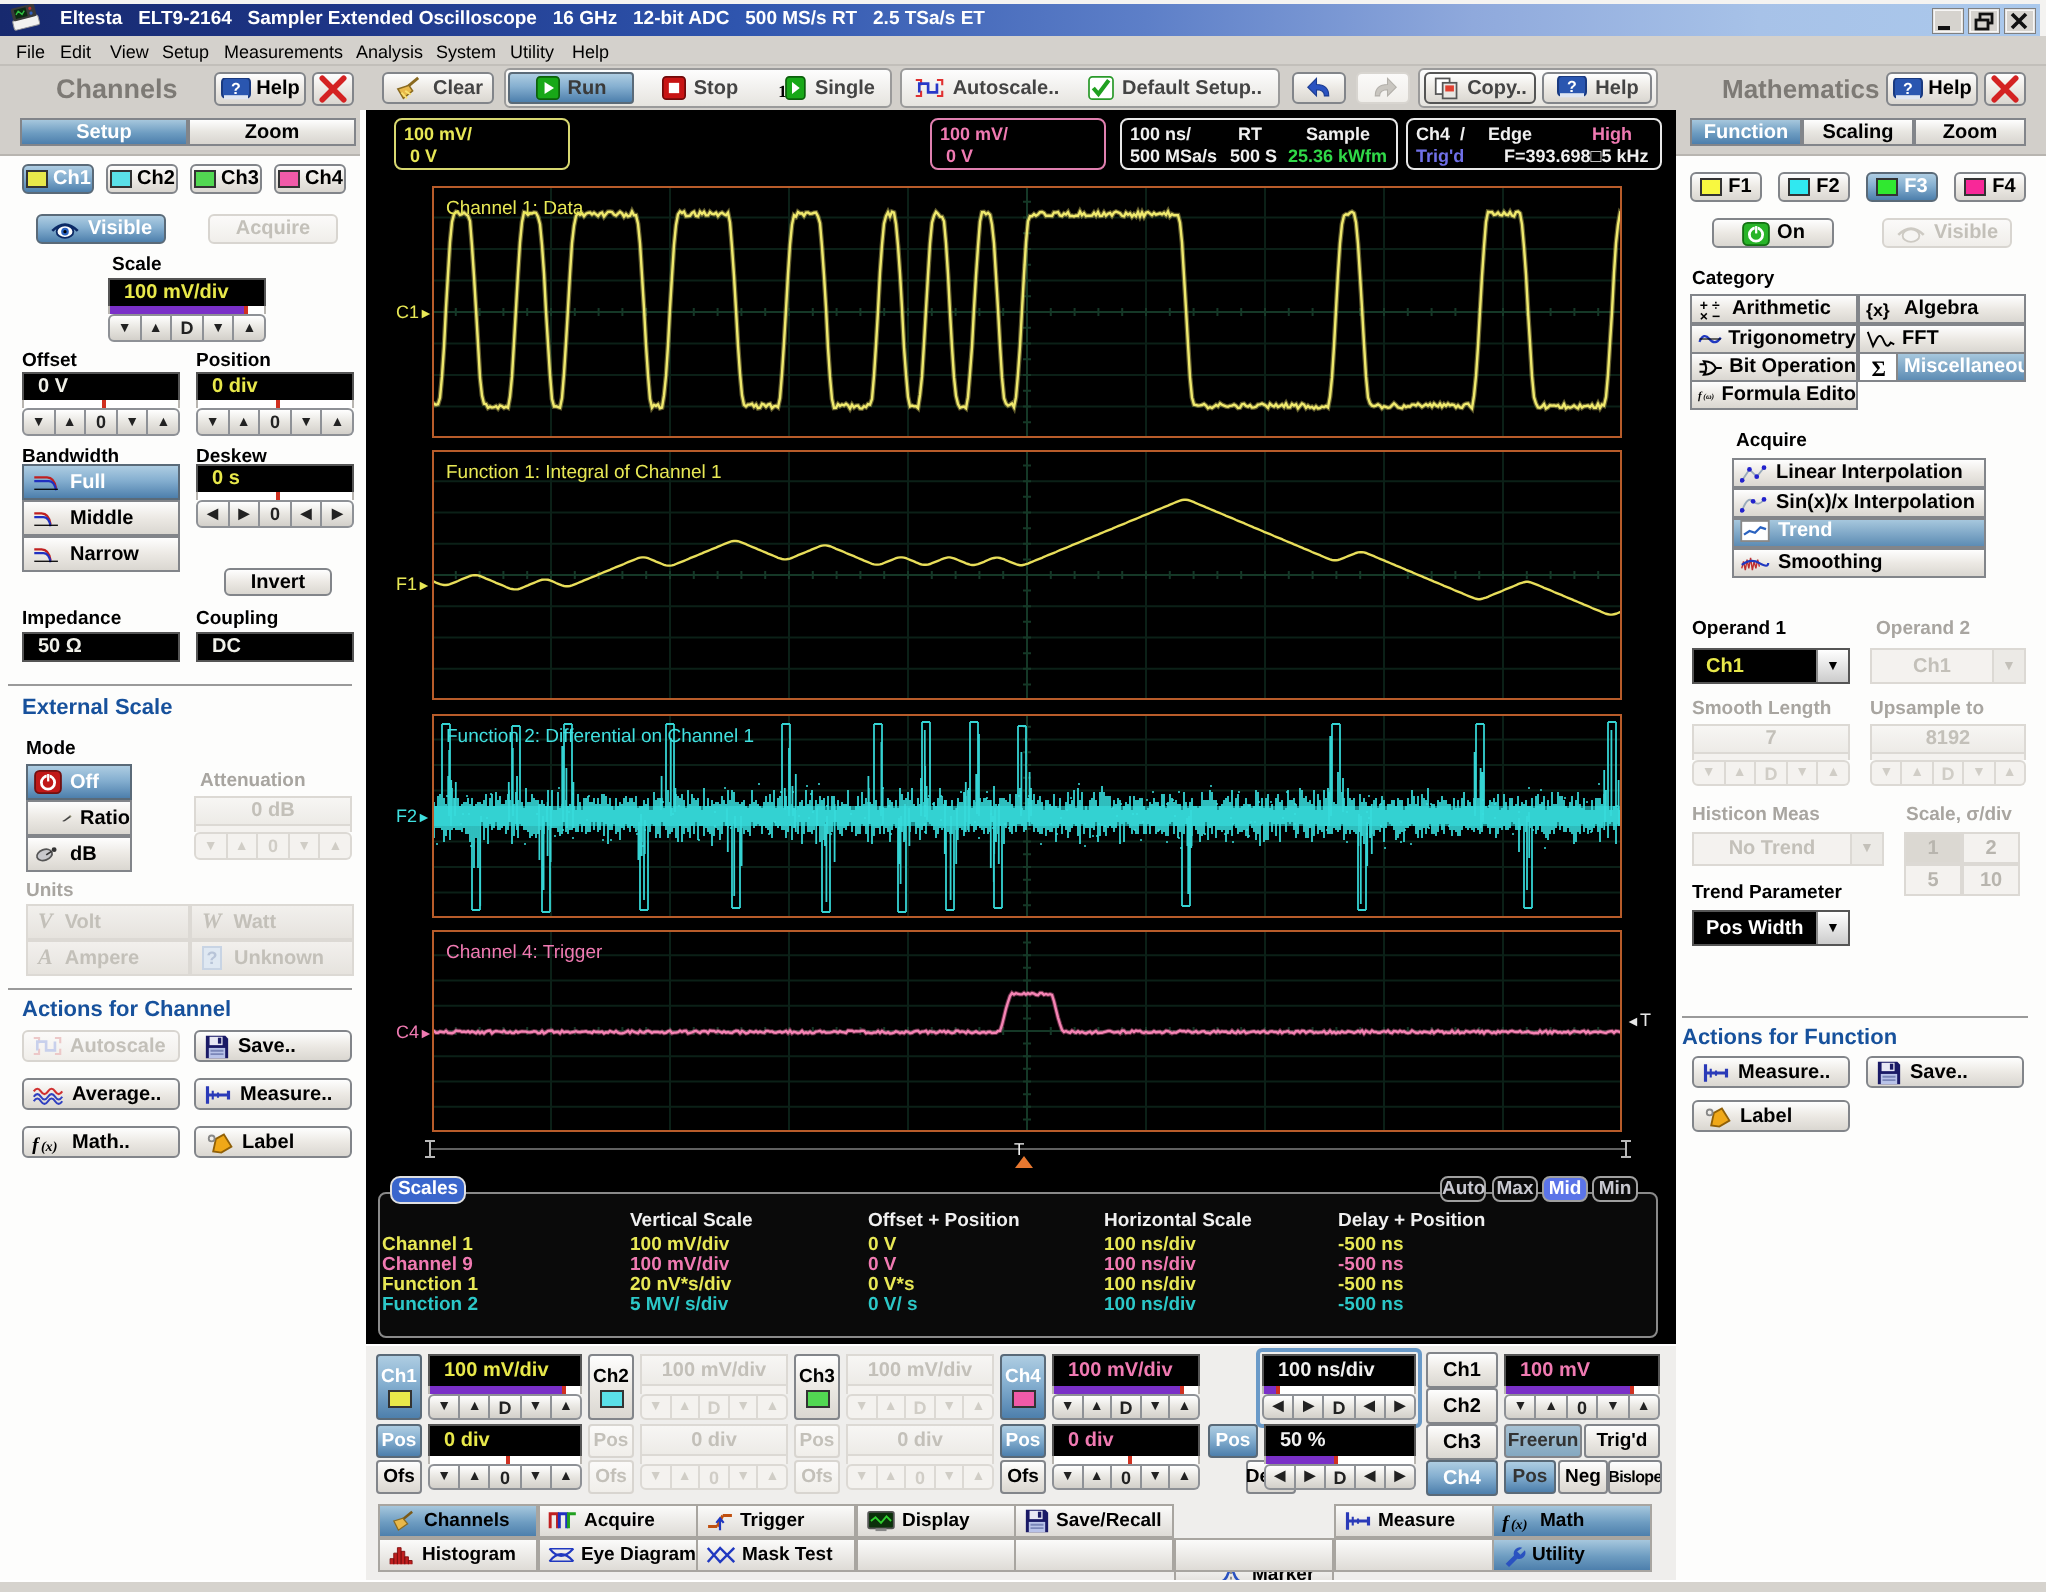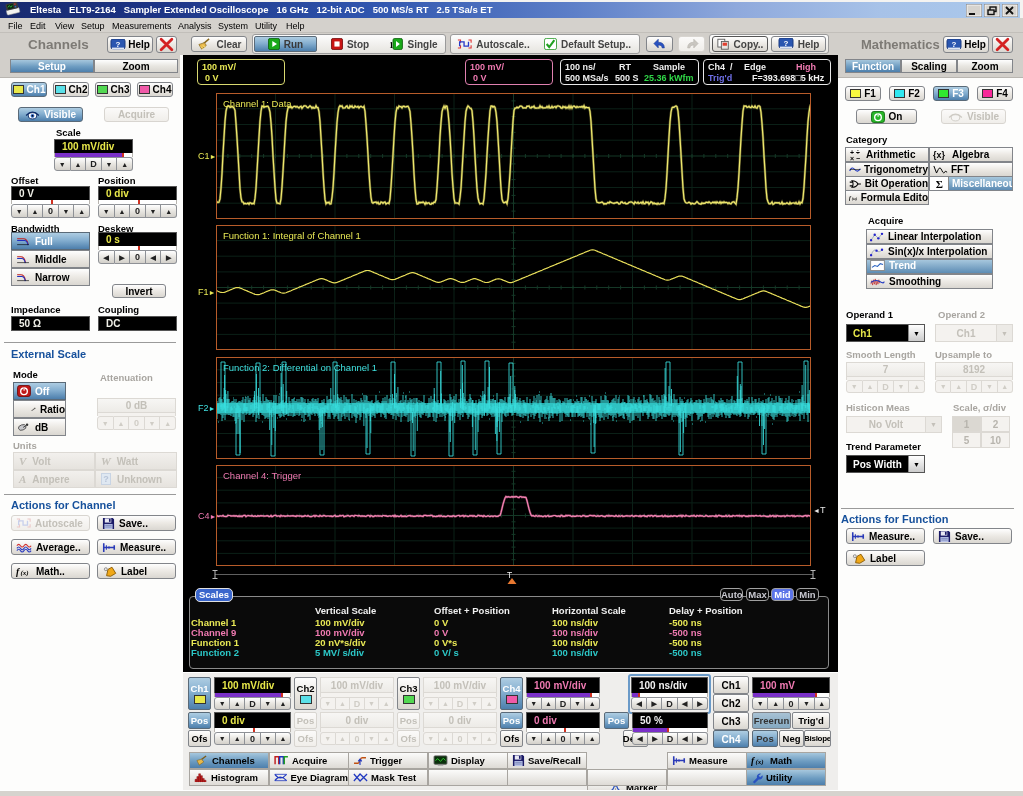--- a/index.html
+++ b/index.html
@@ -217,21 +217,21 @@
   </div>
 <div class="a btn" style="left:13px;top:400px;width:53px;height:18px;justify-content:flex-start;padding-left:17px;border-radius:0"><svg width="13" height="10" viewBox="0 0 15 11">
       <path d="M1 10 L3 9 L12 2 L13.5 3.5 L5 9.5 L3 10.5 Z" fill="#444" stroke="#222" stroke-width=".5"></path>
       <path d="M12 2 L13.5 3.5" stroke="#886" stroke-width="2"></path>
     </svg>Ratio</div>
 <div class="a btn" style="left:13px;top:418px;width:53px;height:18px;justify-content:flex-start;padding-left:3px;border-radius:0"><svg width="14" height="10" viewBox="0 0 16 11">
       <ellipse cx="6" cy="6" rx="4.5" ry="3" fill="#c8c8cc" stroke="#555" transform="rotate(-20 6 6)"></ellipse>
       <circle cx="11.5" cy="3" r="1.4" fill="#333"></circle>
       <path d="M10 4 L7 6" stroke="#333"></path>
     </svg>dB</div>
-<div class="a glbl" style="left:100px;top:372px">Attenuation</div>
+<div class="a glbl" style="left:100px;top:385px">Attenuation</div>
 <div class="a dblk" style="left:97px;top:398px;width:79px;height:15px">0 dB</div>
 <div class="a" style="left:97px;top:413px;width:79px;height:3px;background:#f4f2ef;border:1px solid #dcd9d4;border-top:0;border-bottom:0"></div>
 <div class="a spin dis" style="left:97px;top:416px;width:79px;height:14px">
     <div>
       <span class="arr">▼</span>
     </div>
     <div>
       <span class="arr">▲</span>
     </div>
     <div>0</div>
@@ -854,21 +854,21 @@
     <div>
       <span class="arr">▼</span>
     </div>
     <div>
       <span class="arr">▲</span>
     </div>
   </div>
 <div class="a glbl" style="left:846px;top:402px">Histicon Meas</div>
 <div class="a glbl" style="left:953px;top:402px">Scale, σ/div</div>
 <div class="a" style="left:846px;top:416px;width:96px;height:17px;border:1px solid #dcd9d4;background:#f4f2ef;display:flex">
-    <div style="flex:1;display:flex;align-items:center;justify-content:center;font:bold 10px 'Liberation Sans';color:#c3c0b9">No Volt</div>
+    <div style="flex:1;display:flex;align-items:center;justify-content:center;font:bold 10px 'Liberation Sans';color:#c3c0b9">No Trend</div>
     <div style="width:16px;background:#eceae6;border-left:1px solid #dcd9d4;display:flex;align-items:center;justify-content:center;font-size:7px;color:#c3c0b9">▼</div>
   </div>
 <div class="a" style="left:952px;top:416px;width:29px;height:16px;border:1px solid #dcd9d4;background:#dbd8d2;display:flex;align-items:center;justify-content:center;font:bold 10px 'Liberation Sans';color:#b8b5ae">1</div>
 <div class="a" style="left:981px;top:416px;width:29px;height:16px;border:1px solid #dcd9d4;background:#f4f2ef;display:flex;align-items:center;justify-content:center;font:bold 10px 'Liberation Sans';color:#b8b5ae">2</div>
 <div class="a" style="left:952px;top:432px;width:29px;height:16px;border:1px solid #dcd9d4;background:#f4f2ef;display:flex;align-items:center;justify-content:center;font:bold 10px 'Liberation Sans';color:#b8b5ae">5</div>
 <div class="a" style="left:981px;top:432px;width:29px;height:16px;border:1px solid #dcd9d4;background:#f4f2ef;display:flex;align-items:center;justify-content:center;font:bold 10px 'Liberation Sans';color:#b8b5ae">10</div>
 <div class="a lbl" style="left:846px;top:441px">Trend Parameter</div>
 <div class="a" style="left:846px;top:455px;width:79px;height:18px;border:1px solid #555;background:#000;display:flex">
     <div style="flex:1;display:flex;align-items:center;padding-left:6px;font:bold 10px 'Liberation Sans';color:#fff">Pos Width</div>
     <div style="width:16px;background:linear-gradient(#fff,#ccc);border-left:1px solid #888;display:flex;align-items:center;justify-content:center;font-size:7px">▼</div>

